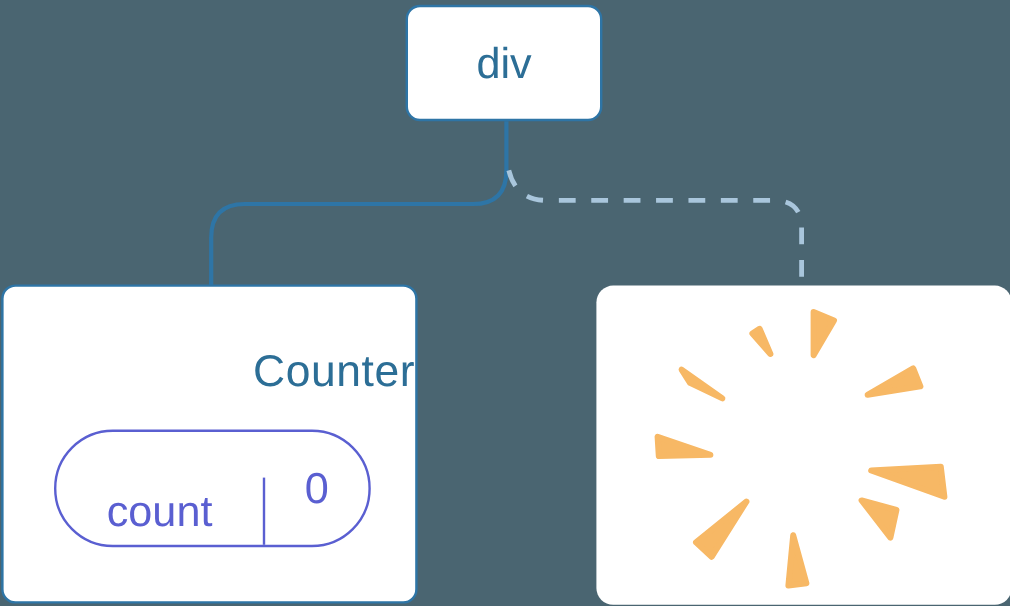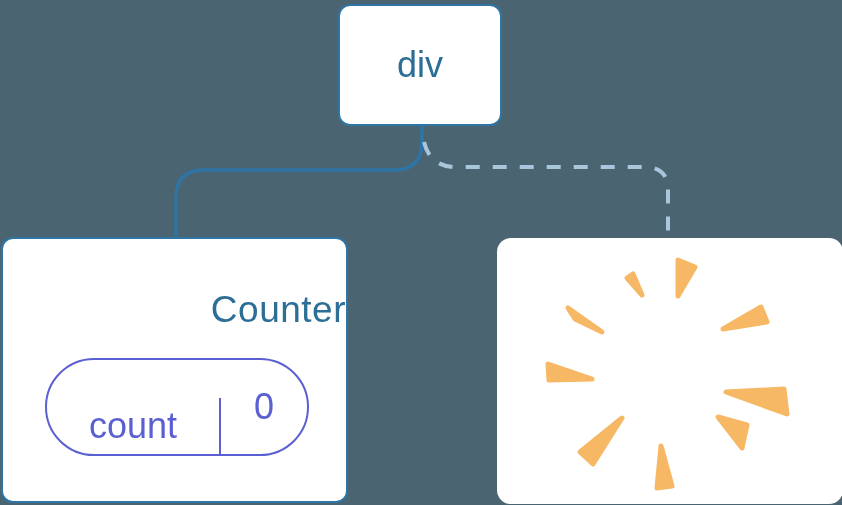--- a/index.html
+++ b/index.html
@@ -13,21 +13,21 @@
     background:var(--background);
     font-family:"Liberation Sans", sans-serif;
   }
   .connectors{position:absolute; left:0; top:0; z-index:1;}
   .edge-solid{fill:none; stroke:var(--edgeSolid); stroke-width:3.5;}
   .edge-dashed{fill:none; stroke:var(--edgeDashed); stroke-width:4; stroke-dasharray:14 13;}
   .node{
     position:absolute; background:var(--nodeBg); z-index:2; box-sizing:border-box;
   }
   .node-root{
-    left:338px; top:4px; width:164px; height:122px;
+    left:338px; top:4px; width:164px; height:97px;
     border:2.5px solid var(--nodeBorder); border-radius:12px;
     display:flex; align-items:center; justify-content:center;
   }
   .node-root .label{
     color:var(--nodeText); font-size:36px; font-weight:500;
   }
   .node-counter{
     left:1px; top:237px; width:347px; height:266px;
     border:2.5px solid var(--nodeBorder); border-radius:12px;
   }

